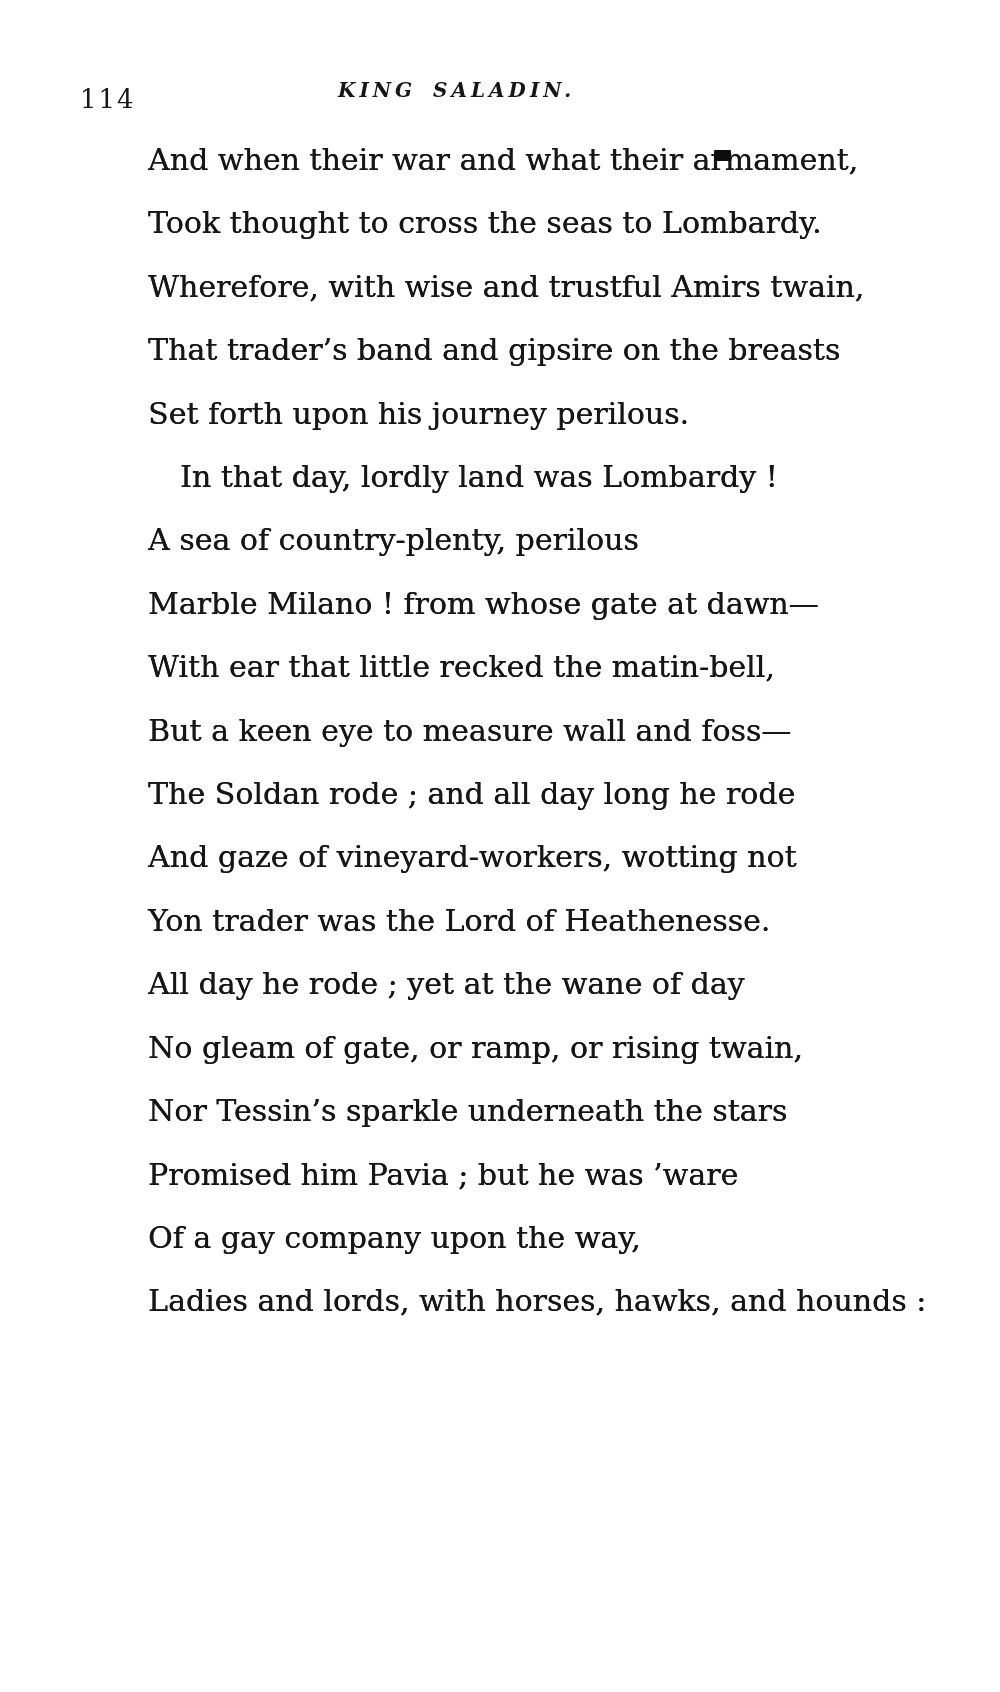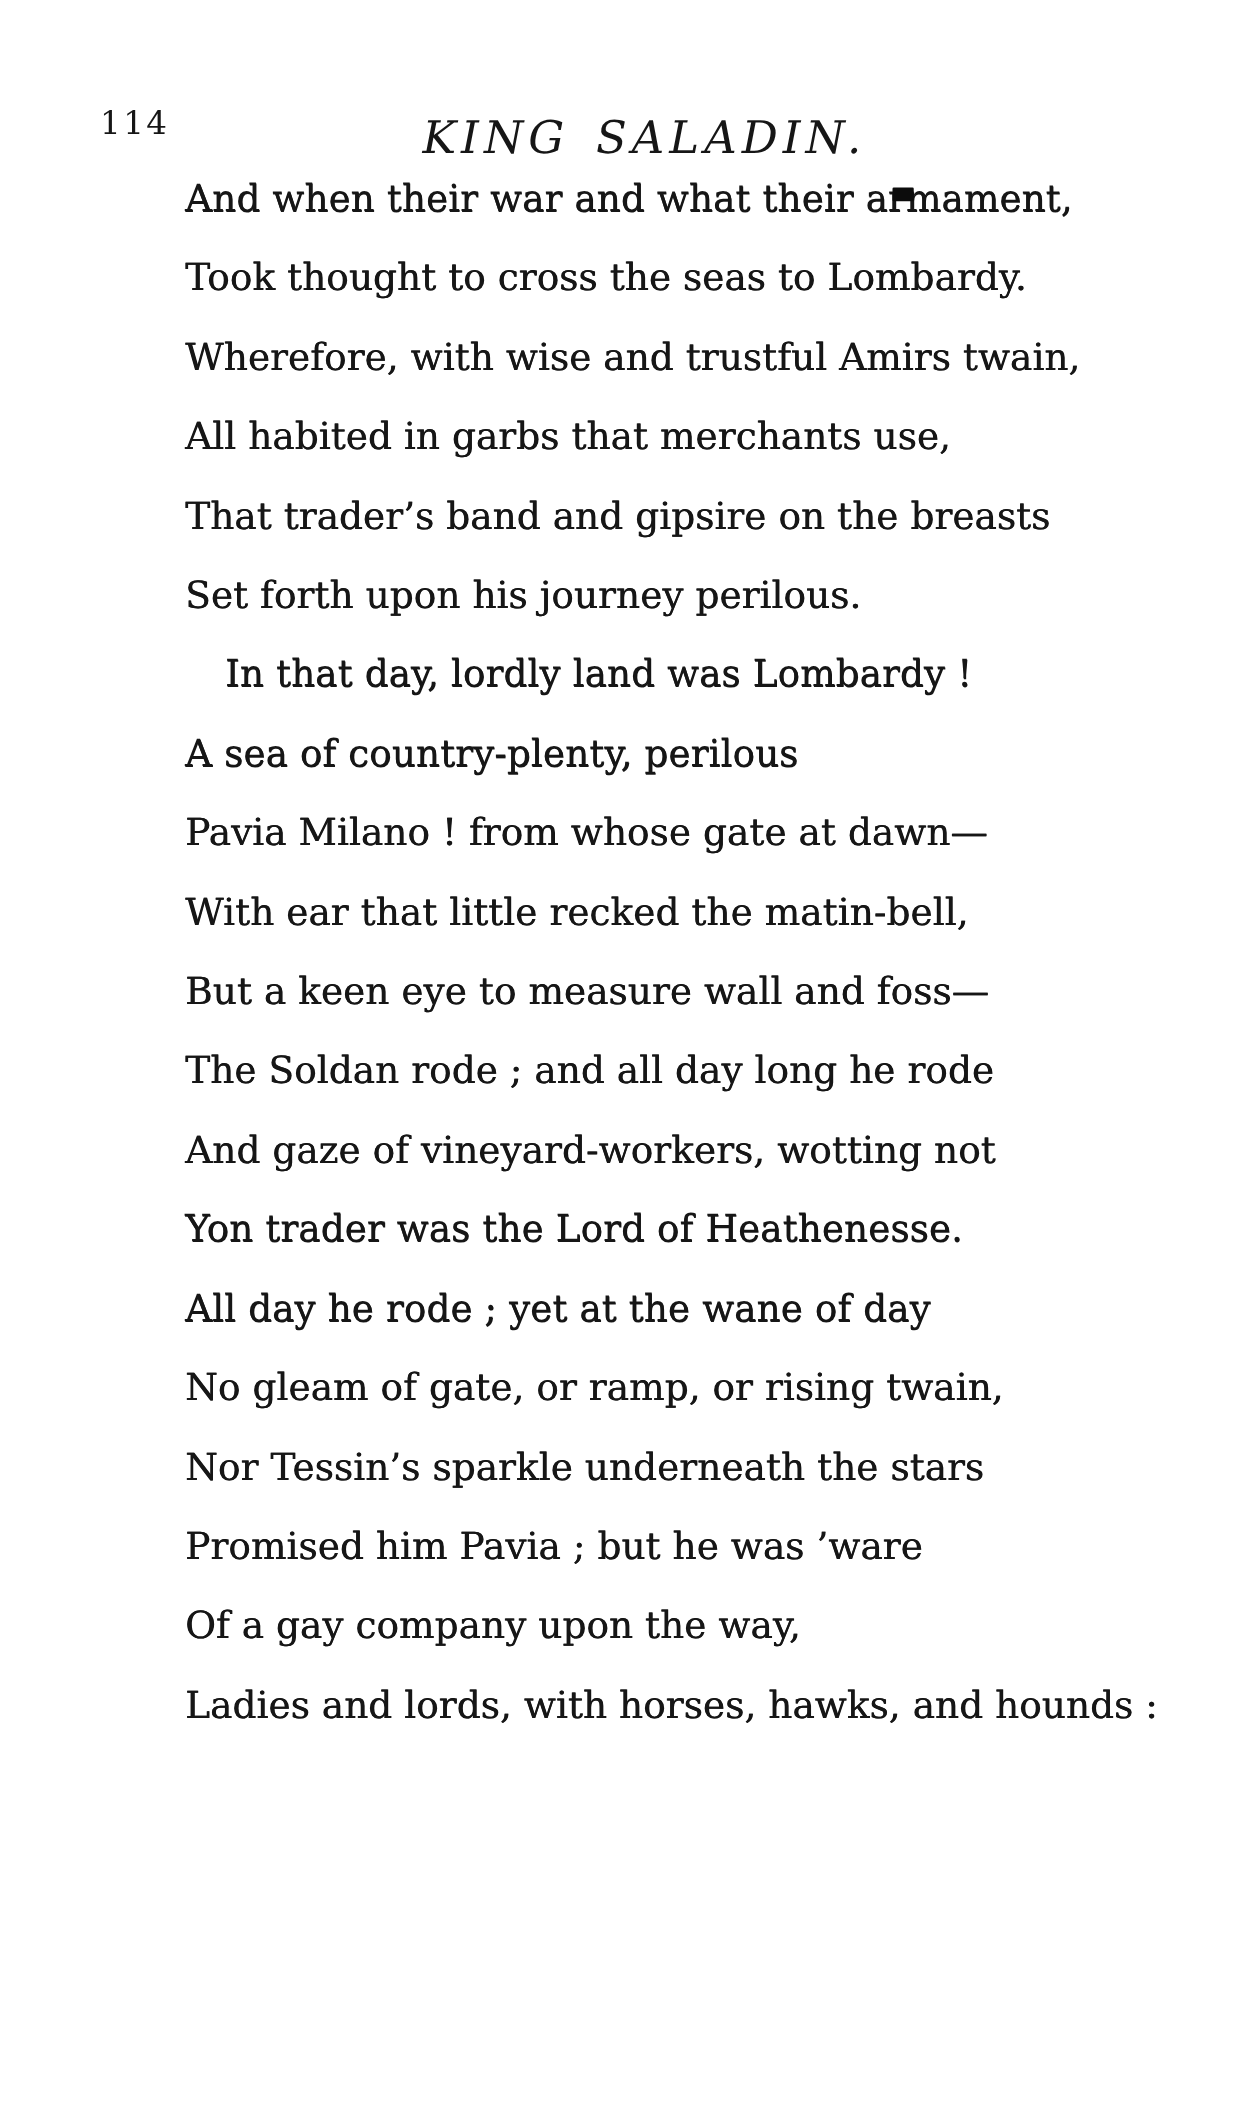--- a/index.html
+++ b/index.html
@@ -21,26 +21,25 @@
     left: 80px;
     top: 84px;
     font-size: 26px;
     letter-spacing: 2px;
     font-variant-numeric: oldstyle-nums;
   }
   .running-head {
     position: absolute;
     left: 338px;
     top: 78px;
-    font-size: 36px;
+    font-size: 20px;
     font-style: italic;
-    font-weight: normal;
+    font-weight: bold;
     letter-spacing: 4px;
     word-spacing: 6px;
-    margin-top: 12px;
   }
   .poem {
     position: absolute;
     left: 148px;
     top: 128px;
     font-size: 30px;
     line-height: 63.4px;
     text-shadow: 0.35px 0.35px 0 currentColor;
   }
   .poem .line {
@@ -63,26 +62,25 @@
 <body>
 
 <div class="page">
   <span class="page-number">114</span>
   <span class="running-head">KING SALADIN.</span>
 
   <div class="poem" id="poem">
       <div class="line">And when their war and what their armament,</div>
       <div class="line">Took thought to cross the seas to Lombardy.</div>
       <div class="line">Wherefore, with wise and trustful Amirs twain,</div>
-      <div class="line">All habited in garbs that merchants use,</div>
       <div class="line">That trader’s band and gipsire on the breasts</div>
       <div class="line">Set forth upon his journey perilous.</div>
       <div class="line indent">In that day, lordly land was Lombardy !</div>
       <div class="line">A sea of country-plenty, perilous</div>
-      <div class="line">Pavia Milano ! from whose gate at dawn—</div>
+      <div class="line">Marble Milano ! from whose gate at dawn—</div>
       <div class="line">With ear that little recked the matin-bell,</div>
       <div class="line">But a keen eye to measure wall and foss—</div>
       <div class="line">The Soldan rode ; and all day long he rode</div>
       <div class="line">And gaze of vineyard-workers, wotting not</div>
       <div class="line">Yon trader was the Lord of Heathenesse.</div>
       <div class="line">All day he rode ; yet at the wane of day</div>
       <div class="line">No gleam of gate, or ramp, or rising twain,</div>
       <div class="line">Nor Tessin’s sparkle underneath the stars</div>
       <div class="line">Promised him Pavia ; but he was ’ware</div>
       <div class="line">Of a gay company upon the way,</div>

